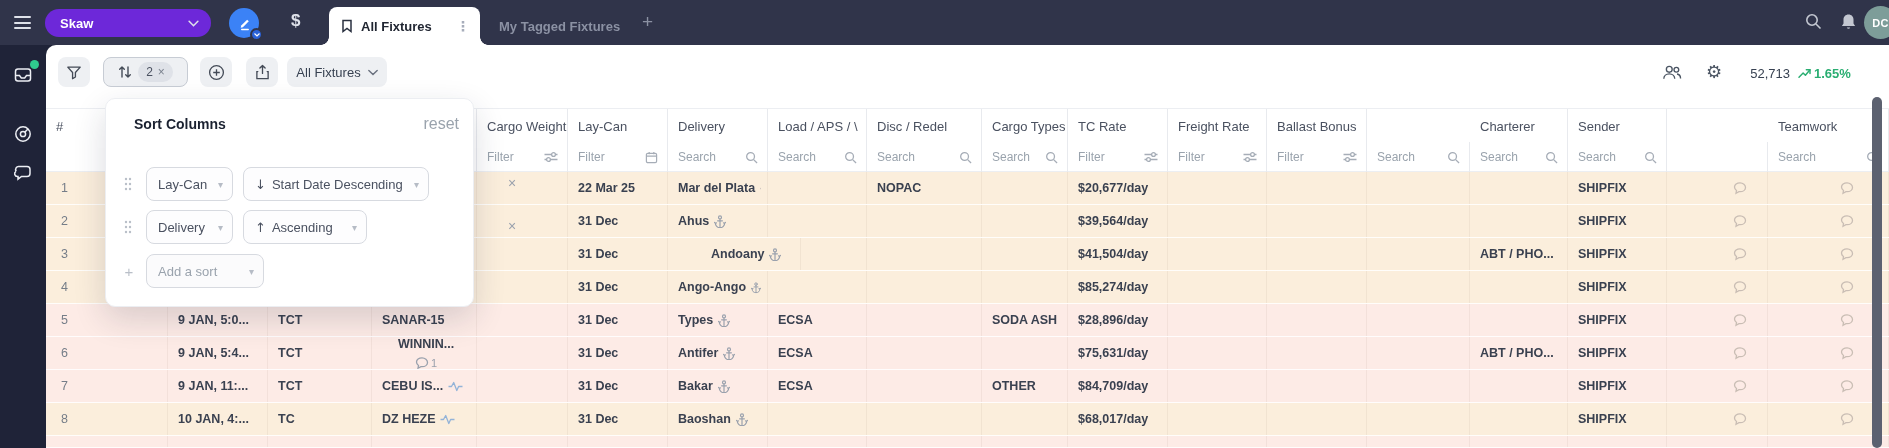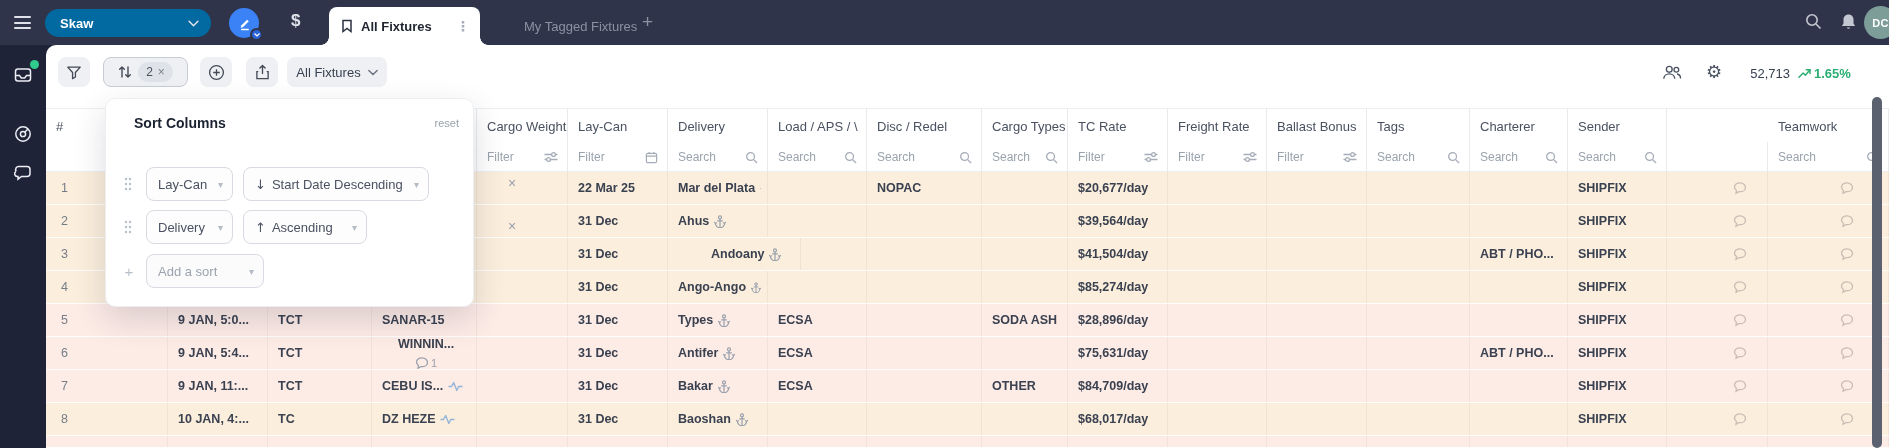--- a/index.html
+++ b/index.html
@@ -4,39 +4,39 @@
 <style>
   * { margin:0; padding:0; box-sizing:border-box; }
   html,body { width:1889px; height:448px; overflow:hidden; background:#fff;
     font-family:"Liberation Sans","DejaVu Sans",sans-serif; }
   body { position:relative; }
 
   
   .topbar { position:absolute; left:0; top:0; width:1889px; height:45px; background:#30344a; z-index:5; }
   .hamburger { position:absolute; left:14px; top:16px; width:17px; height:13px; cursor:pointer; }
   .hamburger i { display:block; height:2px; background:#dfe2ea; border-radius:2px; margin-bottom:3.5px; }
-  .ws-pill { position:absolute; left:45px; top:9px; width:166px; height:28px; background:#0369a1;
+  .ws-pill { position:absolute; left:45px; top:9px; width:166px; height:28px; background:#6d28d9;
     border-radius:14px; display:flex; align-items:center; padding:0 12px 0 15px; }
   .ws-pill .ws-name { color:#fff; font-size:13px; font-weight:700; flex:1; }
   .edit-avatar { position:absolute; left:229px; top:8px; width:30px; height:30px; border-radius:50%;
     background:#3b82f6; display:flex; align-items:center; justify-content:center; }
   .edit-badge { position:absolute; right:-4px; bottom:-3px; width:13px; height:13px; border-radius:50%;
     background:#2b63d9; border:2px solid #30344a; display:flex; align-items:center; justify-content:center; }
   .dollar { position:absolute; left:291px; top:11px; color:#dfe2ea; font-size:17px; font-weight:700; }
   .tab { position:absolute; top:7px; height:38px; display:flex; align-items:center; font-size:13px; }
   .tab.active { left:329px; width:151px; background:#fff; border-radius:8px 8px 0 0; padding:0 10px 0 12px;
     color:#1f2430; font-weight:700; }
   .tab.active::before { content:""; position:absolute; left:-8px; bottom:0; width:8px; height:8px;
     background:radial-gradient(circle at 0 0, rgba(0,0,0,0) 7.5px, #fff 8px); }
   .tab.active::after { content:""; position:absolute; right:-8px; bottom:0; width:8px; height:8px;
     background:radial-gradient(circle at 100% 0, rgba(0,0,0,0) 7.5px, #fff 8px); }
   .tab .tab-label { margin-left:8px; white-space:nowrap; }
   .tab .tab-dots { margin-left:auto; color:#a7adbb; font-size:14px; padding-left:10px;
     font-family:"DejaVu Sans",sans-serif; }
-  .tab.inactive { left:512px; color:#8b91a3; font-weight:400; padding:0 12px; }
+  .tab.inactive { left:487px; color:#8b91a3; font-weight:700; padding:0 12px; }
   .add-tab { position:absolute; left:642px; top:11px; color:#8b91a3; font-size:19px; font-weight:400; }
   .top-right-icon { position:absolute; top:13px; }
   .avatar { position:absolute; left:1864px; top:6px; width:33px; height:33px; border-radius:50%;
     background:#7d9d99; color:#fff; font-size:11px; font-weight:700;
     display:flex; align-items:center; justify-content:center; letter-spacing:.3px; }
 
   
   .sidebar { position:absolute; left:0; top:45px; width:60px; height:403px; background:#1f2338; z-index:1; }
   .side-icon { position:absolute; left:0; width:46px; height:22px; display:flex; align-items:center;
     justify-content:center; }
@@ -83,21 +83,21 @@
   .bubble-cell { justify-content:flex-end; padding-right:20px; color:#c9bdb4; }
   .bubble-cell.tw { padding-right:34px; }
   .scroll-thumb { position:absolute; right:7px; top:52px; width:10px; height:351px; background:#5c6170;
     border-radius:6px; z-index:40; }
 
   
   .popover { position:absolute; left:59px; top:53px; width:369px; height:209px; background:#fff;
     border:1px solid #eceef2; border-radius:10px; box-shadow:0 12px 32px rgba(30,35,60,.16); z-index:30; }
   .pop-head { display:flex; align-items:center; padding:16px 14px 0 28px; }
   .pop-title { font-size:14px; font-weight:700; color:#1a2130; flex:1; }
-  .pop-reset { font-size:11px; color:#9aa3ad; }
+  .pop-reset { font-size:16px; color:#9aa3ad; }
   .sort-row { position:absolute; left:18px; height:34px; display:flex; align-items:center; }
   .sr0 { top:68px; } .sr1 { top:111px; } .sr-add { top:155px; }
   .handle { width:10px; margin-right:12px; color:#b9bfc8; display:flex; }
   .sel { height:34px; border:1px solid #d7dae0; border-radius:8px; background:#fdfdfe;
     display:flex; align-items:center; padding:0 9px 0 11px; font-size:13px; color:#4a5160; gap:6px; }
   .sel .sel-chev { margin-left:auto; color:#b6bcc6; font-size:10px; font-family:"DejaVu Sans",sans-serif; }
   .sel-field { width:87px; margin-right:10px; }
   .dir0 { width:186px; } .dir1 { width:124px; }
   .dir-arrow { color:#4a5160; font-family:"DejaVu Sans",sans-serif; } 
   .x-close { position:absolute; color:#9aa1ad; font-size:14px; top:8px; }
@@ -242,21 +242,20 @@
       <div class="th" style="left: 326px; width: 105px;"></div>
       <div class="th" style="left: 431px; width: 91px;">Cargo Weight</div>
       <div class="th" style="left: 522px; width: 100px;">Lay-Can</div>
       <div class="th" style="left: 622px; width: 100px;">Delivery</div>
       <div class="th" style="left: 722px; width: 99px;">Load / APS / \</div>
       <div class="th" style="left: 821px; width: 115px;">Disc / Redel</div>
       <div class="th" style="left: 936px; width: 86px;">Cargo Types</div>
       <div class="th" style="left: 1022px; width: 100px;">TC Rate</div>
       <div class="th" style="left: 1122px; width: 99px;">Freight Rate</div>
       <div class="th" style="left: 1221px; width: 100px;">Ballast Bonus</div>
-      <div class="th" style="left: 1321px; width: 103px;">Tags</div>
       <div class="th" style="left: 1424px; width: 98px;">Charterer</div>
       <div class="th" style="left: 1522px; width: 99px;">Sender</div>
       <div class="th" style="left: 1722px; width: 121px;">Teamwork</div>
     </div>
   <div class="tfilter" id="tfilter">
       <div class="tf" style="left: 0px; width: 122px;"></div>
       <div class="tf" style="left: 122px; width: 100px;"></div>
       <div class="tf" style="left: 222px; width: 104px;"></div>
       <div class="tf" style="left: 326px; width: 105px;"></div>
       <div class="tf" style="left: 431px; width: 91px;">

